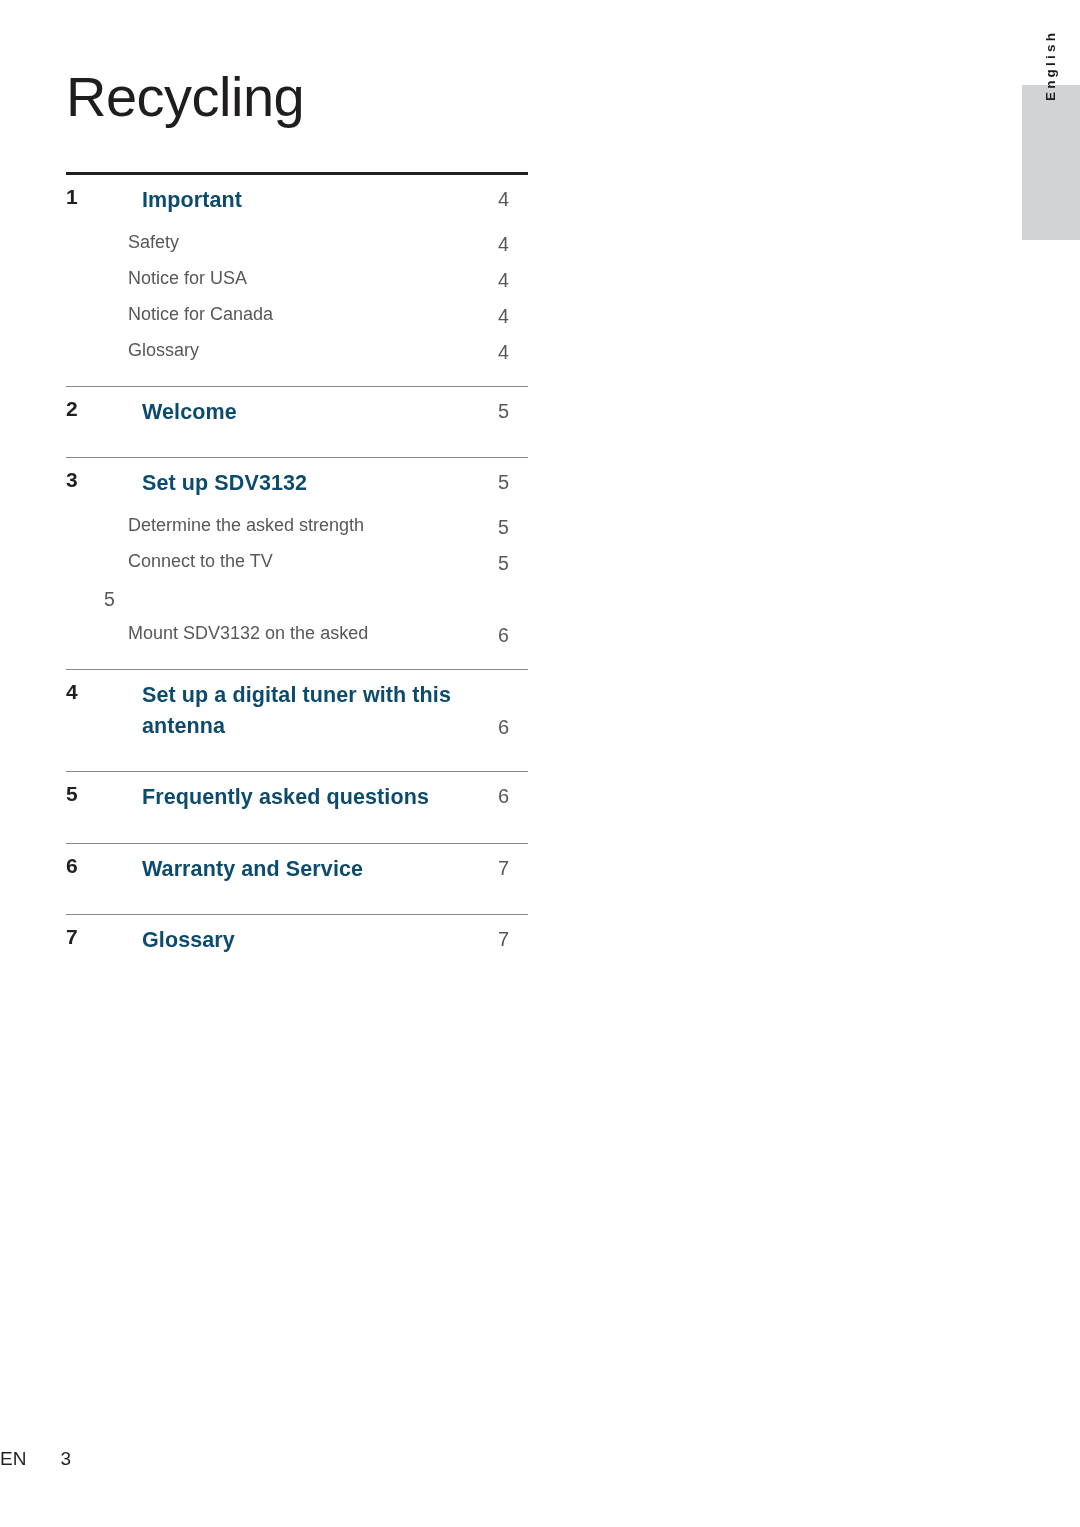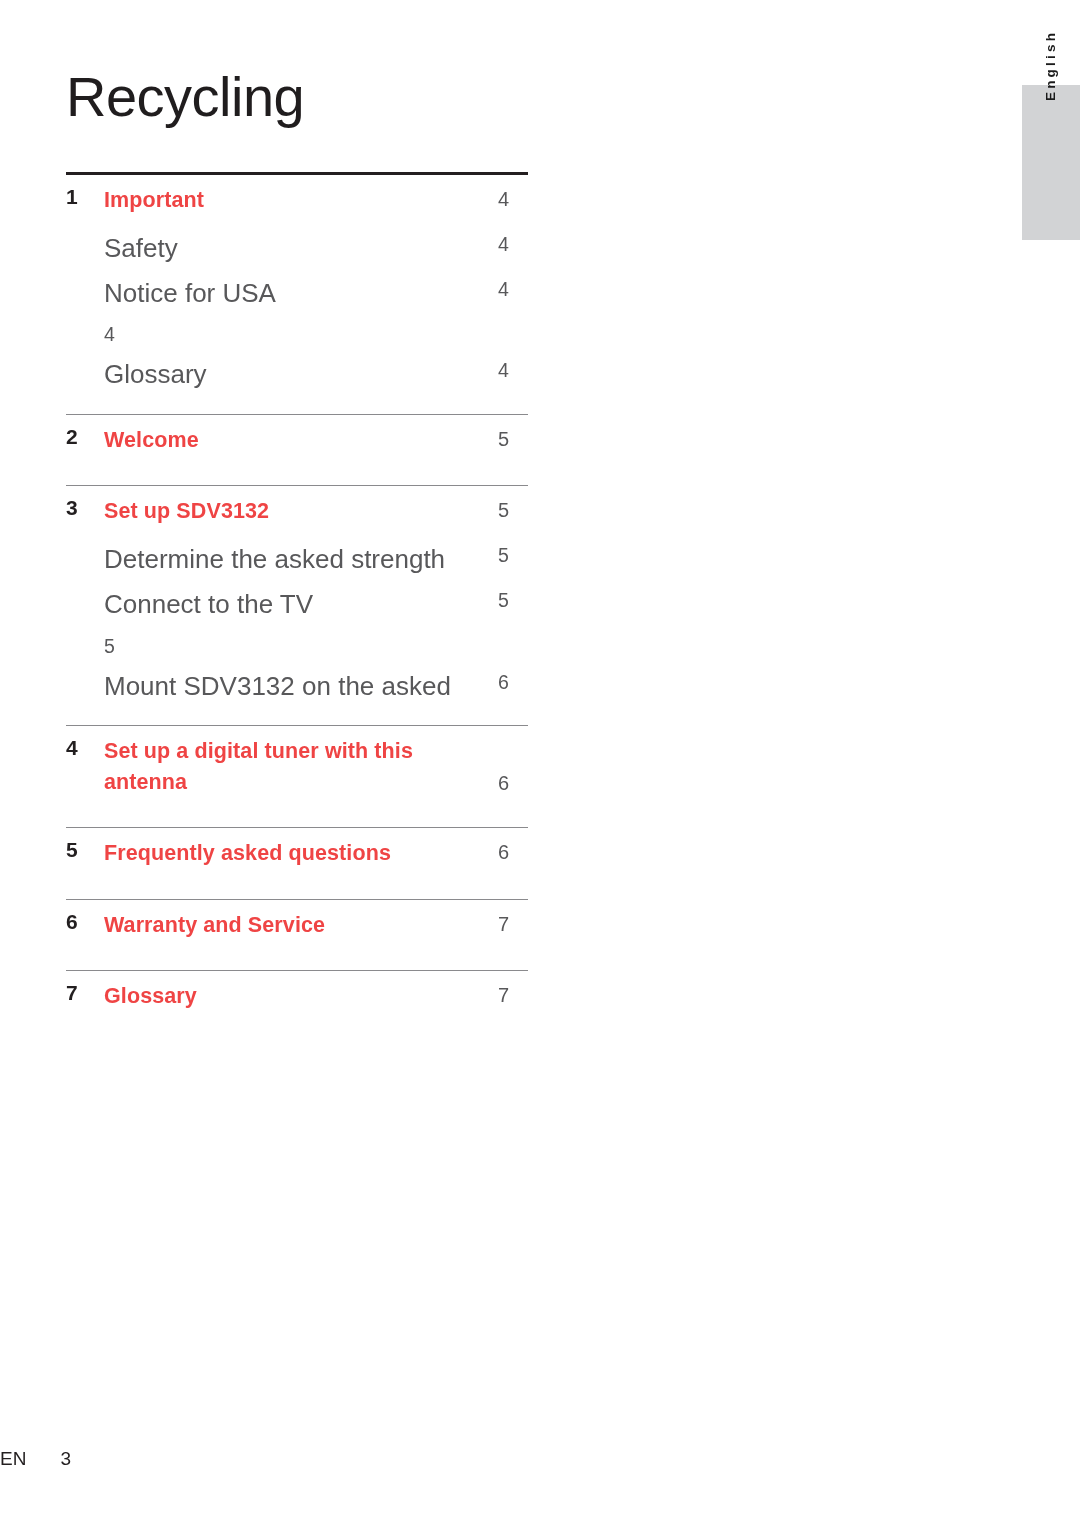--- a/index.html
+++ b/index.html
@@ -107,44 +107,46 @@
   }
 
   
   .row.main {
     padding-top: 10px;
     padding-bottom: 10px;
   }
   .row.main .label {
     font-size: 21.5px;
     font-weight: 700;
-    color: #ef4444;
+    color: #0c4a6e;
     line-height: 1.42;
     letter-spacing: 0.1px;
+    margin-left: 38px;
   }
   .row.main .page {
     font-size: 20px;
     font-weight: 400;
     color: #58585a;
     line-height: 1.42;
   }
   .row.main.two-line .page {
     align-self: flex-end;
   }
 
   
   .row.sub {
     padding-top: 4px;
     padding-bottom: 4px;
   }
   .row.sub .label {
-    font-size: 26px;
+    font-size: 18px;
     font-weight: 400;
     color: #58585a;
     line-height: 1.44;
+    margin-left: 24px;
   }
   .row.sub .page {
     font-size: 19.5px;
     font-weight: 400;
     color: #58585a;
     line-height: 1.44;
   }
 
   .subs { padding-bottom: 16px; }
 
@@ -185,20 +187,21 @@
             <div class="label">Safety</div>
             <div class="page">4</div>
           </div>
           <div class="row sub">
             <div class="num blank"></div>
             <div class="label">Notice for USA</div>
             <div class="page">4</div>
           </div>
           <div class="row sub">
             <div class="num blank"></div>
+            <div class="label">Notice for Canada</div>
             <div class="page">4</div>
           </div>
           <div class="row sub">
             <div class="num blank"></div>
             <div class="label">Glossary</div>
             <div class="page">4</div>
           </div>
         </div>
       </div>
       <div class="rule-thin"></div>

